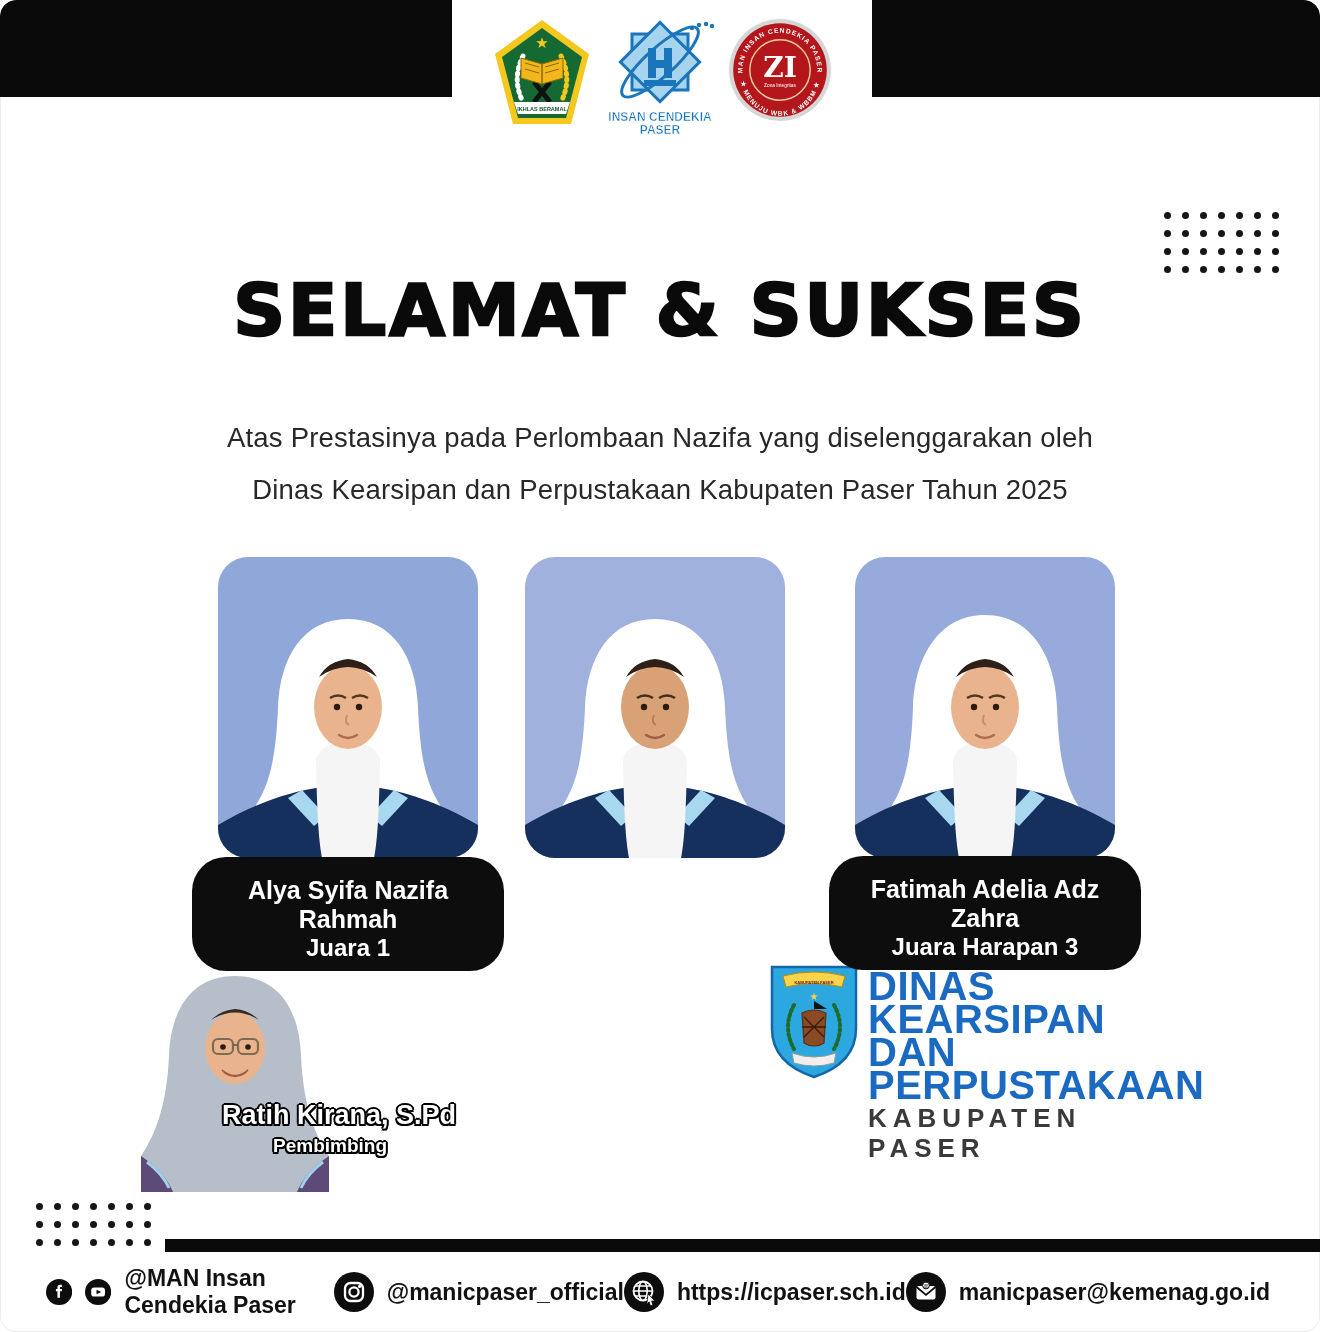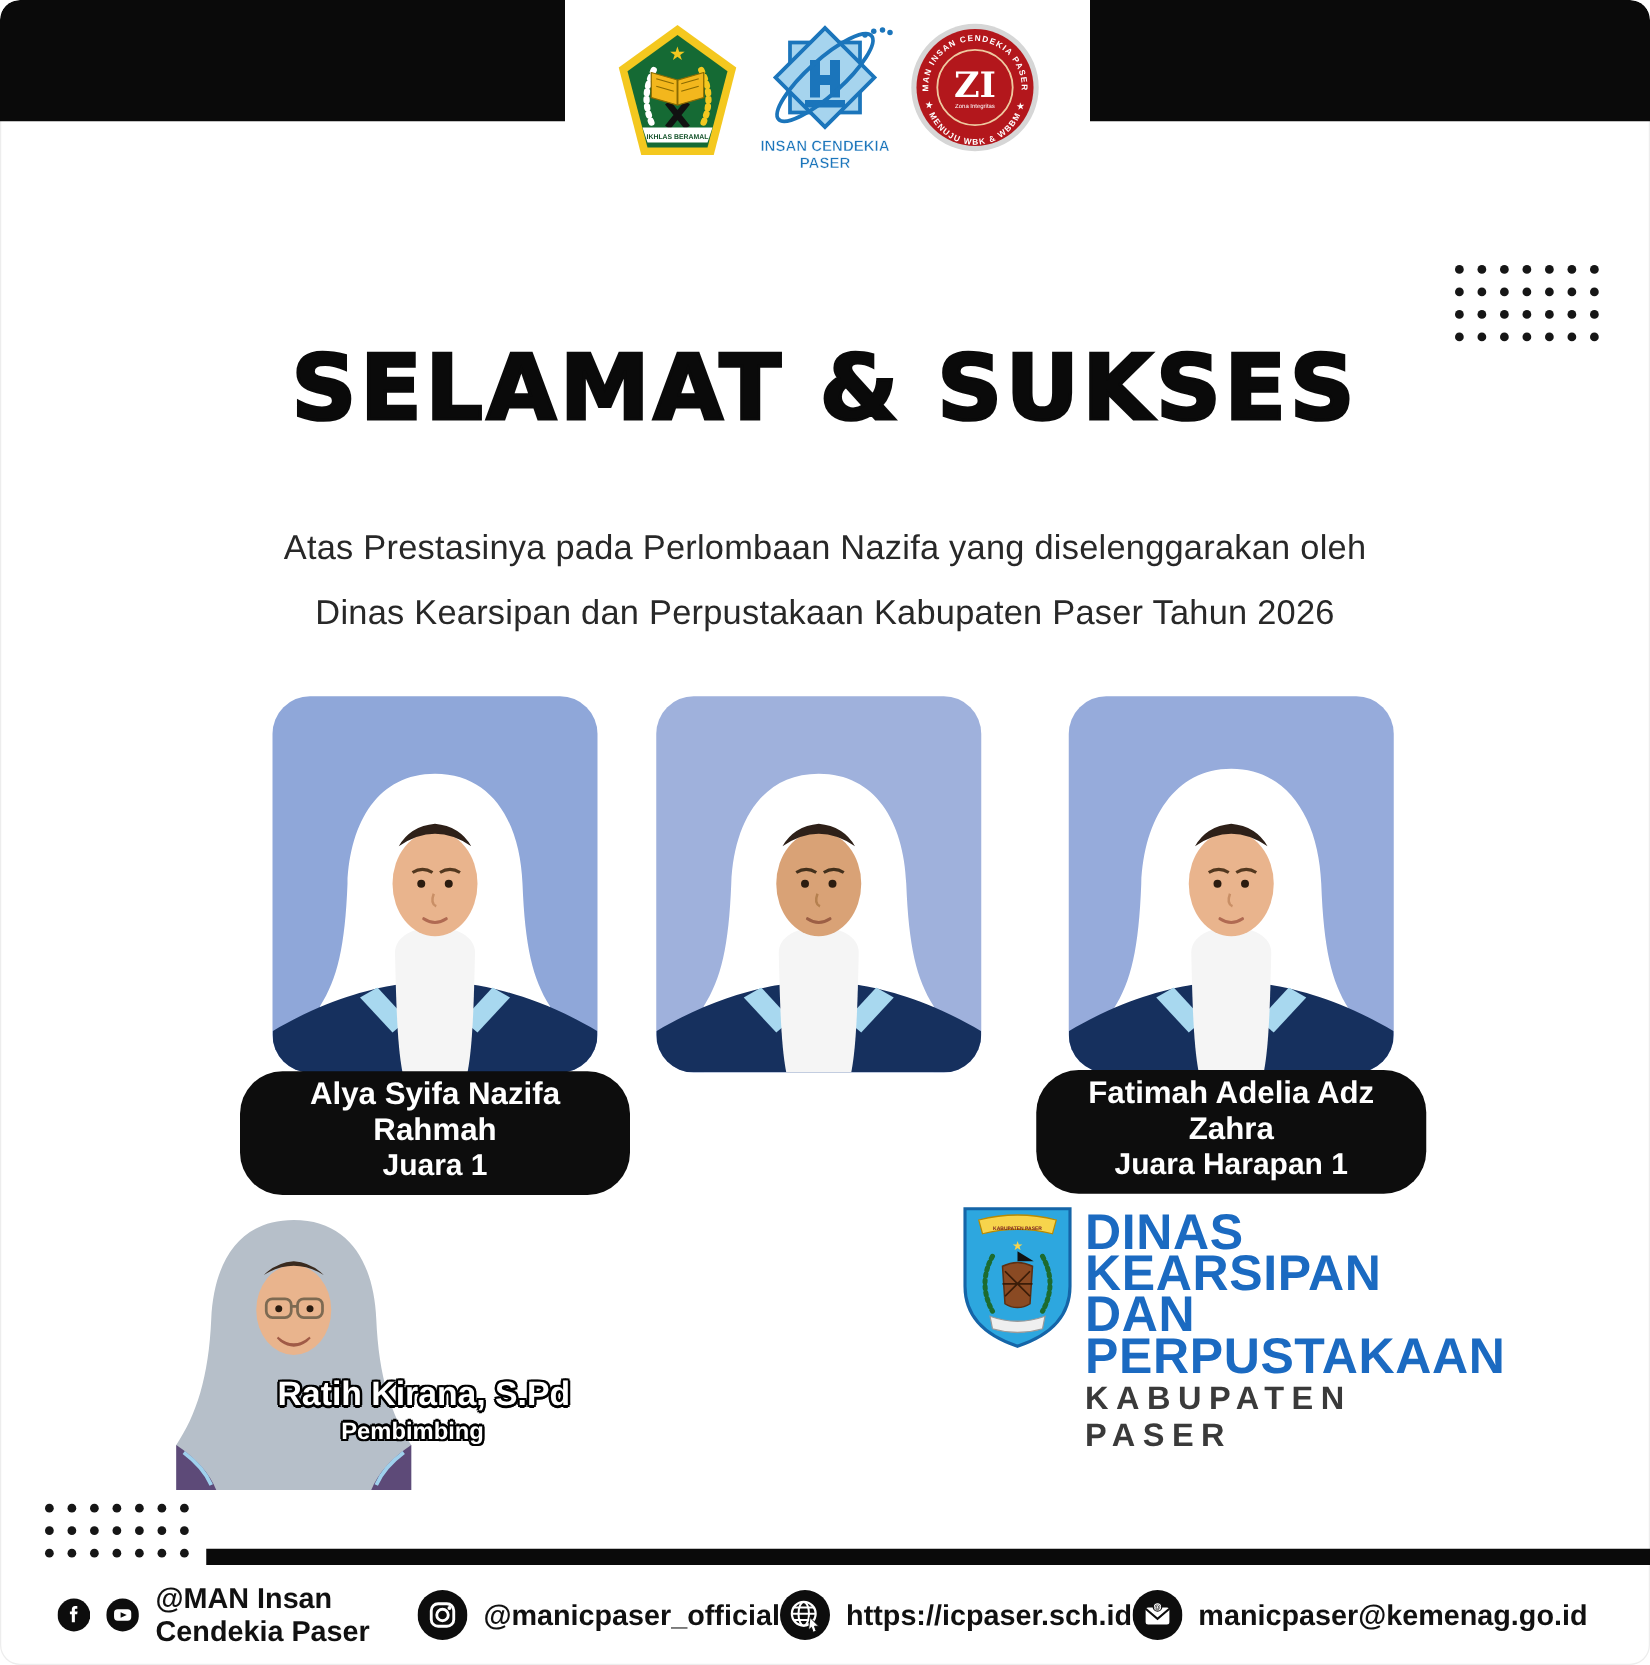--- a/index.html
+++ b/index.html
@@ -25,21 +25,21 @@
     font-size:72px;letter-spacing:3px;color:#0a0a0a;-webkit-text-stroke:2.5px #0a0a0a;
   }
   .subtitle{position:absolute;left:0;top:412px;width:1320px;text-align:center;color:#282828;font-size:27.5px;line-height:52px;letter-spacing:.2px;}
   
   .photo-card{position:absolute;top:557px;width:260px;height:301px;border-radius:30px;overflow:hidden;}
   .photo-card svg{display:block;width:100%;height:100%;}
   .card-1{left:218px;background:var(--photo-bg-1,#8fa7d9);}
   .card-2{left:525px;background:var(--photo-bg-2,#9fb1dc);}
   .card-3{left:855px;background:var(--photo-bg-3,#96abdb);}
   .pill{
-    position:absolute;width:312px;box-sizing:border-box;padding:4px 10px 9px;
+    position:absolute;width:312px;box-sizing:border-box;padding:19px 10px 9px;
     background:var(--pill-bg,#0d0d0d);border-radius:34px;color:#fff;text-align:center;
     font-weight:bold;z-index:5;
   }
   .pill .nm{font-size:25px;line-height:29px;}
   .pill .aw{font-size:24px;line-height:28px;}
   .pill-1{left:192px;top:857px;}
   .pill-2{left:499px;top:849px;}
   .pill-3{left:829px;top:856px;}
   
   .mentor-photo{position:absolute;left:115px;top:960px;width:240px;height:232px;}
@@ -145,21 +145,21 @@
       <span></span>
       <span></span>
       <span></span>
       <span></span>
       <span></span>
   </div>
 
   <div class="title">SELAMAT &amp; SUKSES</div>
   <div class="subtitle">
     <div>Atas Prestasinya pada Perlombaan Nazifa yang diselenggarakan oleh</div>
-    <div>Dinas Kearsipan dan Perpustakaan Kabupaten Paser Tahun 2026</div>
+    <div>Dinas Kearsipan dan Perpustakaan Kabupaten Paser Tahun 2025</div>
   </div>
 
   <div class="photo-card card-1">
     <svg viewBox="0 0 260 301">
       <path d="M130,62 C85,62 62,100 60,150 C58,200 52,226 38,248 L38,301 L222,301 L222,248 C208,226 202,200 200,150 C198,100 175,62 130,62 Z" fill="#ffffff"></path>
       <path d="M0,301 L0,268 C40,244 78,234 98,231 L130,226 L162,231 C182,234 220,244 260,268 L260,301 Z" fill="#16305e"></path>
       <path d="M84,233 L108,259 L96,269 L70,241 Z" fill="#a8d8ef"></path>
       <path d="M176,233 L152,259 L164,269 L190,241 Z" fill="#a8d8ef"></path>
       <path d="M98,205 C99,250 100,280 104,301 L156,301 C160,280 161,250 162,205 C162,178 98,178 98,205 Z" fill="#f5f5f5"></path>
       <ellipse cx="130" cy="150" rx="34" ry="42" fill="#e9b48d"></ellipse>
@@ -203,21 +203,21 @@
       <path d="M121,178 q9,6 18,0" stroke="#b06a52" stroke-width="2.5" fill="none" stroke-linecap="round"></path>
     </svg>
   </div>
 
   <div class="pill pill-1">
     <div class="nm">Alya Syifa Nazifa Rahmah</div>
     <div class="aw">Juara 1</div>
   </div>
   <div class="pill pill-3">
     <div class="nm">Fatimah Adelia Adz Zahra</div>
-    <div class="aw">Juara Harapan 1</div>
+    <div class="aw">Juara Harapan 3</div>
   </div>
 
   <svg class="mentor-photo" viewBox="0 0 240 232">
     <path d="M120,16 C76,16 56,50 54,95 C52,142 42,172 26,196 L26,232 L214,232 L214,196 C198,172 188,142 186,95 C184,50 164,16 120,16 Z" fill="#b6bfc9"></path>
     <path d="M26,196 Q50,212 58,232 L26,232 Z" fill="#5d4a78"></path>
     <path d="M214,196 Q190,212 182,232 L214,232 Z" fill="#5d4a78"></path>
     <path d="M32,202 Q48,214 54,228" stroke="#9fd0ec" stroke-width="3" fill="none"></path>
     <path d="M208,202 Q192,214 186,228" stroke="#9fd0ec" stroke-width="3" fill="none"></path>
     <ellipse cx="120" cy="88" rx="30" ry="36" fill="#e9b48d"></ellipse>
     <path d="M96,60 Q120,45 144,60 Q134,50 120,49 Q106,50 96,60 Z" fill="#3a2a1e"></path>

